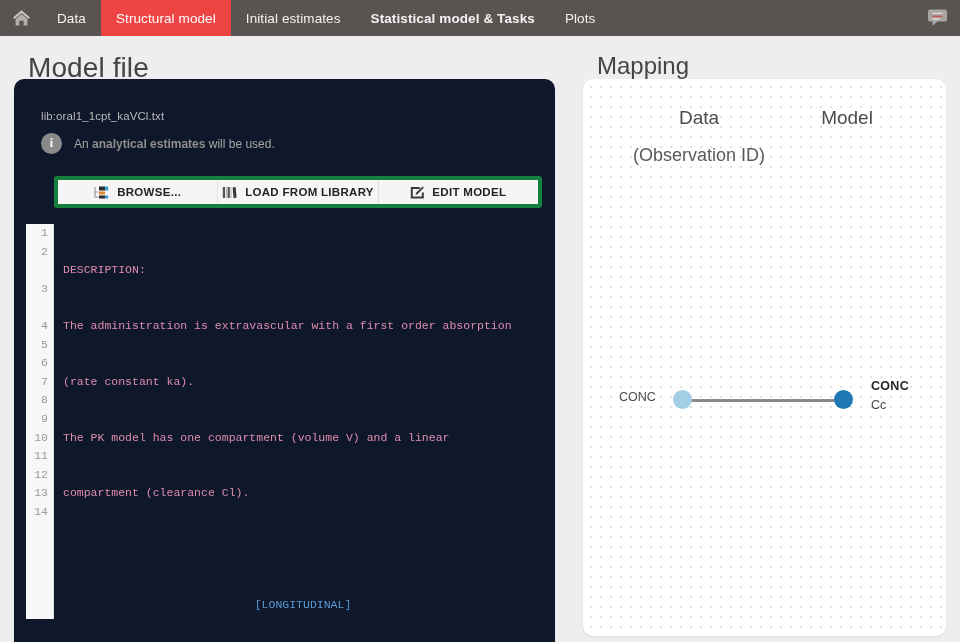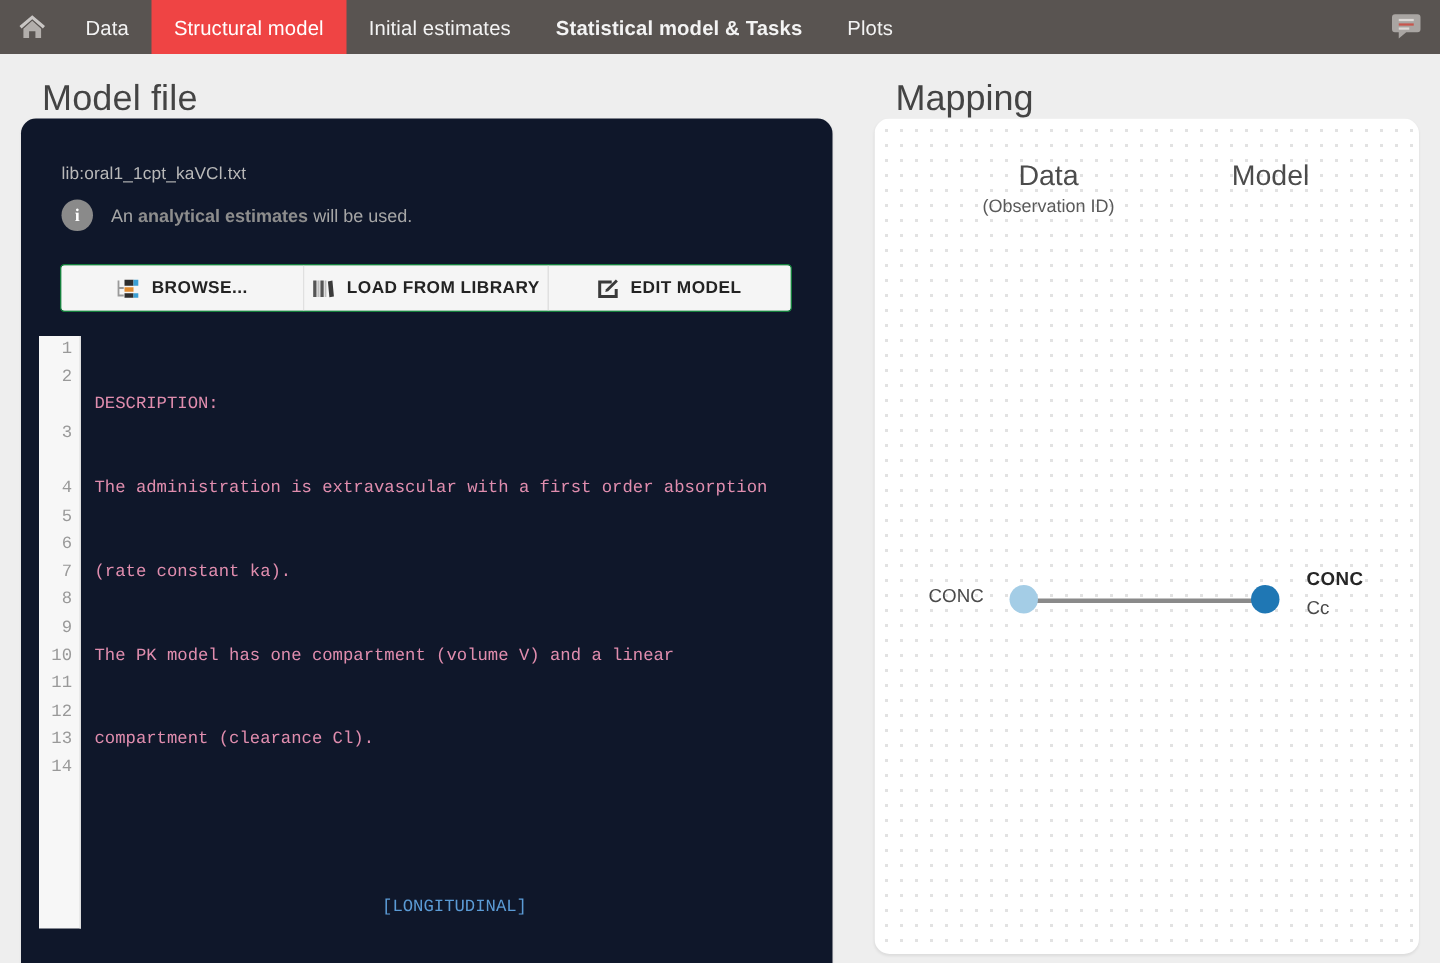--- a/index.html
+++ b/index.html
@@ -47,21 +47,21 @@
     background: #eeeeee;
   }
 
   
   #left-panel {
     position: absolute; left: 14px; top: 22px;
     width: 541px; height: 578px;
   }
   #left-title {
     position: absolute; left: 14px; top: -6px;
-    font-size: 24px; color: #444444; font-weight: normal;
+    font-size: 28px; color: #444444; font-weight: normal;
     letter-spacing: .1px;
     z-index: 3;
   }
   #left-card {
     position: absolute; left: 0; top: 21px;
     width: 541px; height: 626px;
     background: #0f172a;
     border-radius: 10px;
     box-shadow: 0 1px 2px rgba(0,0,0,.08);
     overflow: hidden;
@@ -81,24 +81,24 @@
     background: #8a8a8a; color: #ffffff;
     font-size: 12px; font-weight: bold;
     display: flex; align-items: center; justify-content: center;
     font-family: "Liberation Serif", serif;
   }
   #info-text { font-size: 12px; color: #a6a6a6; }
   #info-text b { color: #8d8d8d; }
 
   
   #btn-group {
-    position: absolute; left: 26px; top: 97px;
+    position: absolute; left: 40px; top: 97px;
     width: 488px; height: 32px;
     display: flex;
-    border: 1px solid #15803d;
+    border: 4px solid #15803d;
     border-radius: 3px;
     overflow: hidden;
     background: #f5f5f5;
   }
   .gbtn {
     flex: 1;
     display: flex; align-items: center; justify-content: center;
     gap: 8px;
     font-size: 11.5px; font-weight: bold; color: #232323;
     letter-spacing: .3px;
@@ -158,21 +158,21 @@
     background-position: 3px 3px;
     border-radius: 10px;
     box-shadow: 0 1px 2px rgba(0,0,0,.08);
     overflow: hidden;
   }
   #col-data {
     position: absolute; left: 46px; top: 28px;
     width: 140px; text-align: center;
   }
   #col-data .big { font-size: 19px; color: #4c4c4c; }
-  #col-data .sub { font-size: 12px; color: #5a5a5a; margin-top: 1px; }
+  #col-data .sub { font-size: 18px; color: #5a5a5a; margin-top: 16px; }
   #col-model {
     position: absolute; left: 204px; top: 28px;
     width: 120px; text-align: center;
   }
   #col-model .big { font-size: 19px; color: #4c4c4c; }
 
   
   #map-row {
     position: absolute; left: 0; top: 300px;
     width: 351px; height: 40px;

